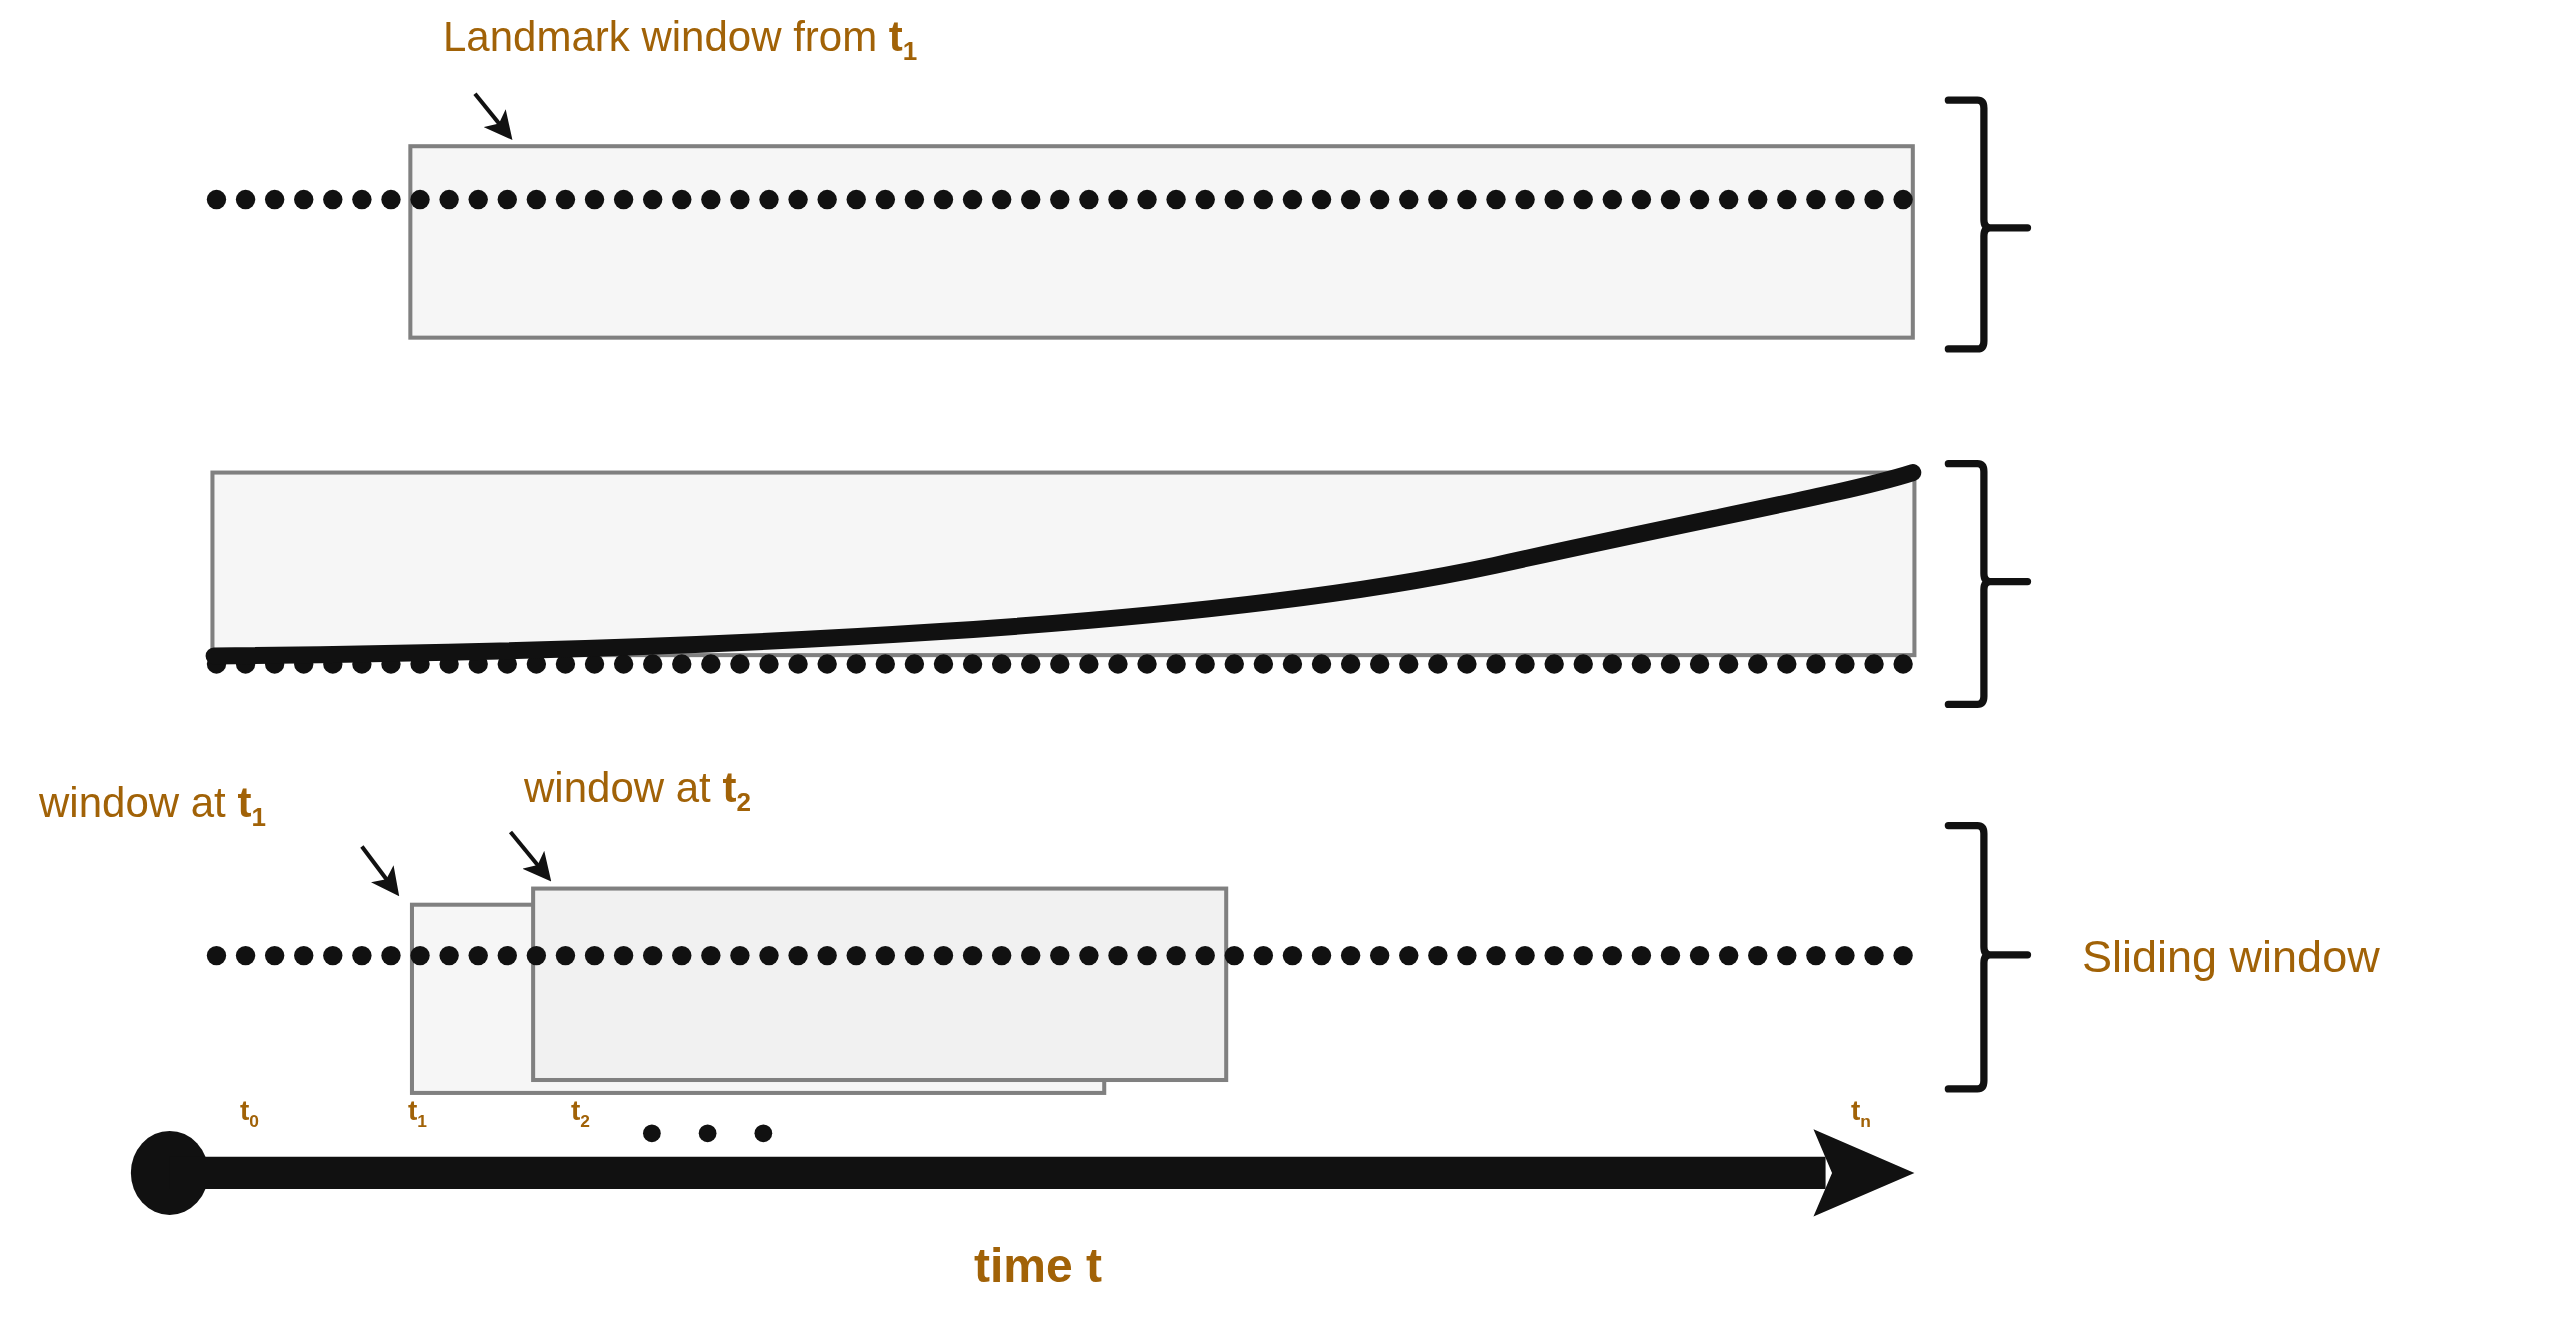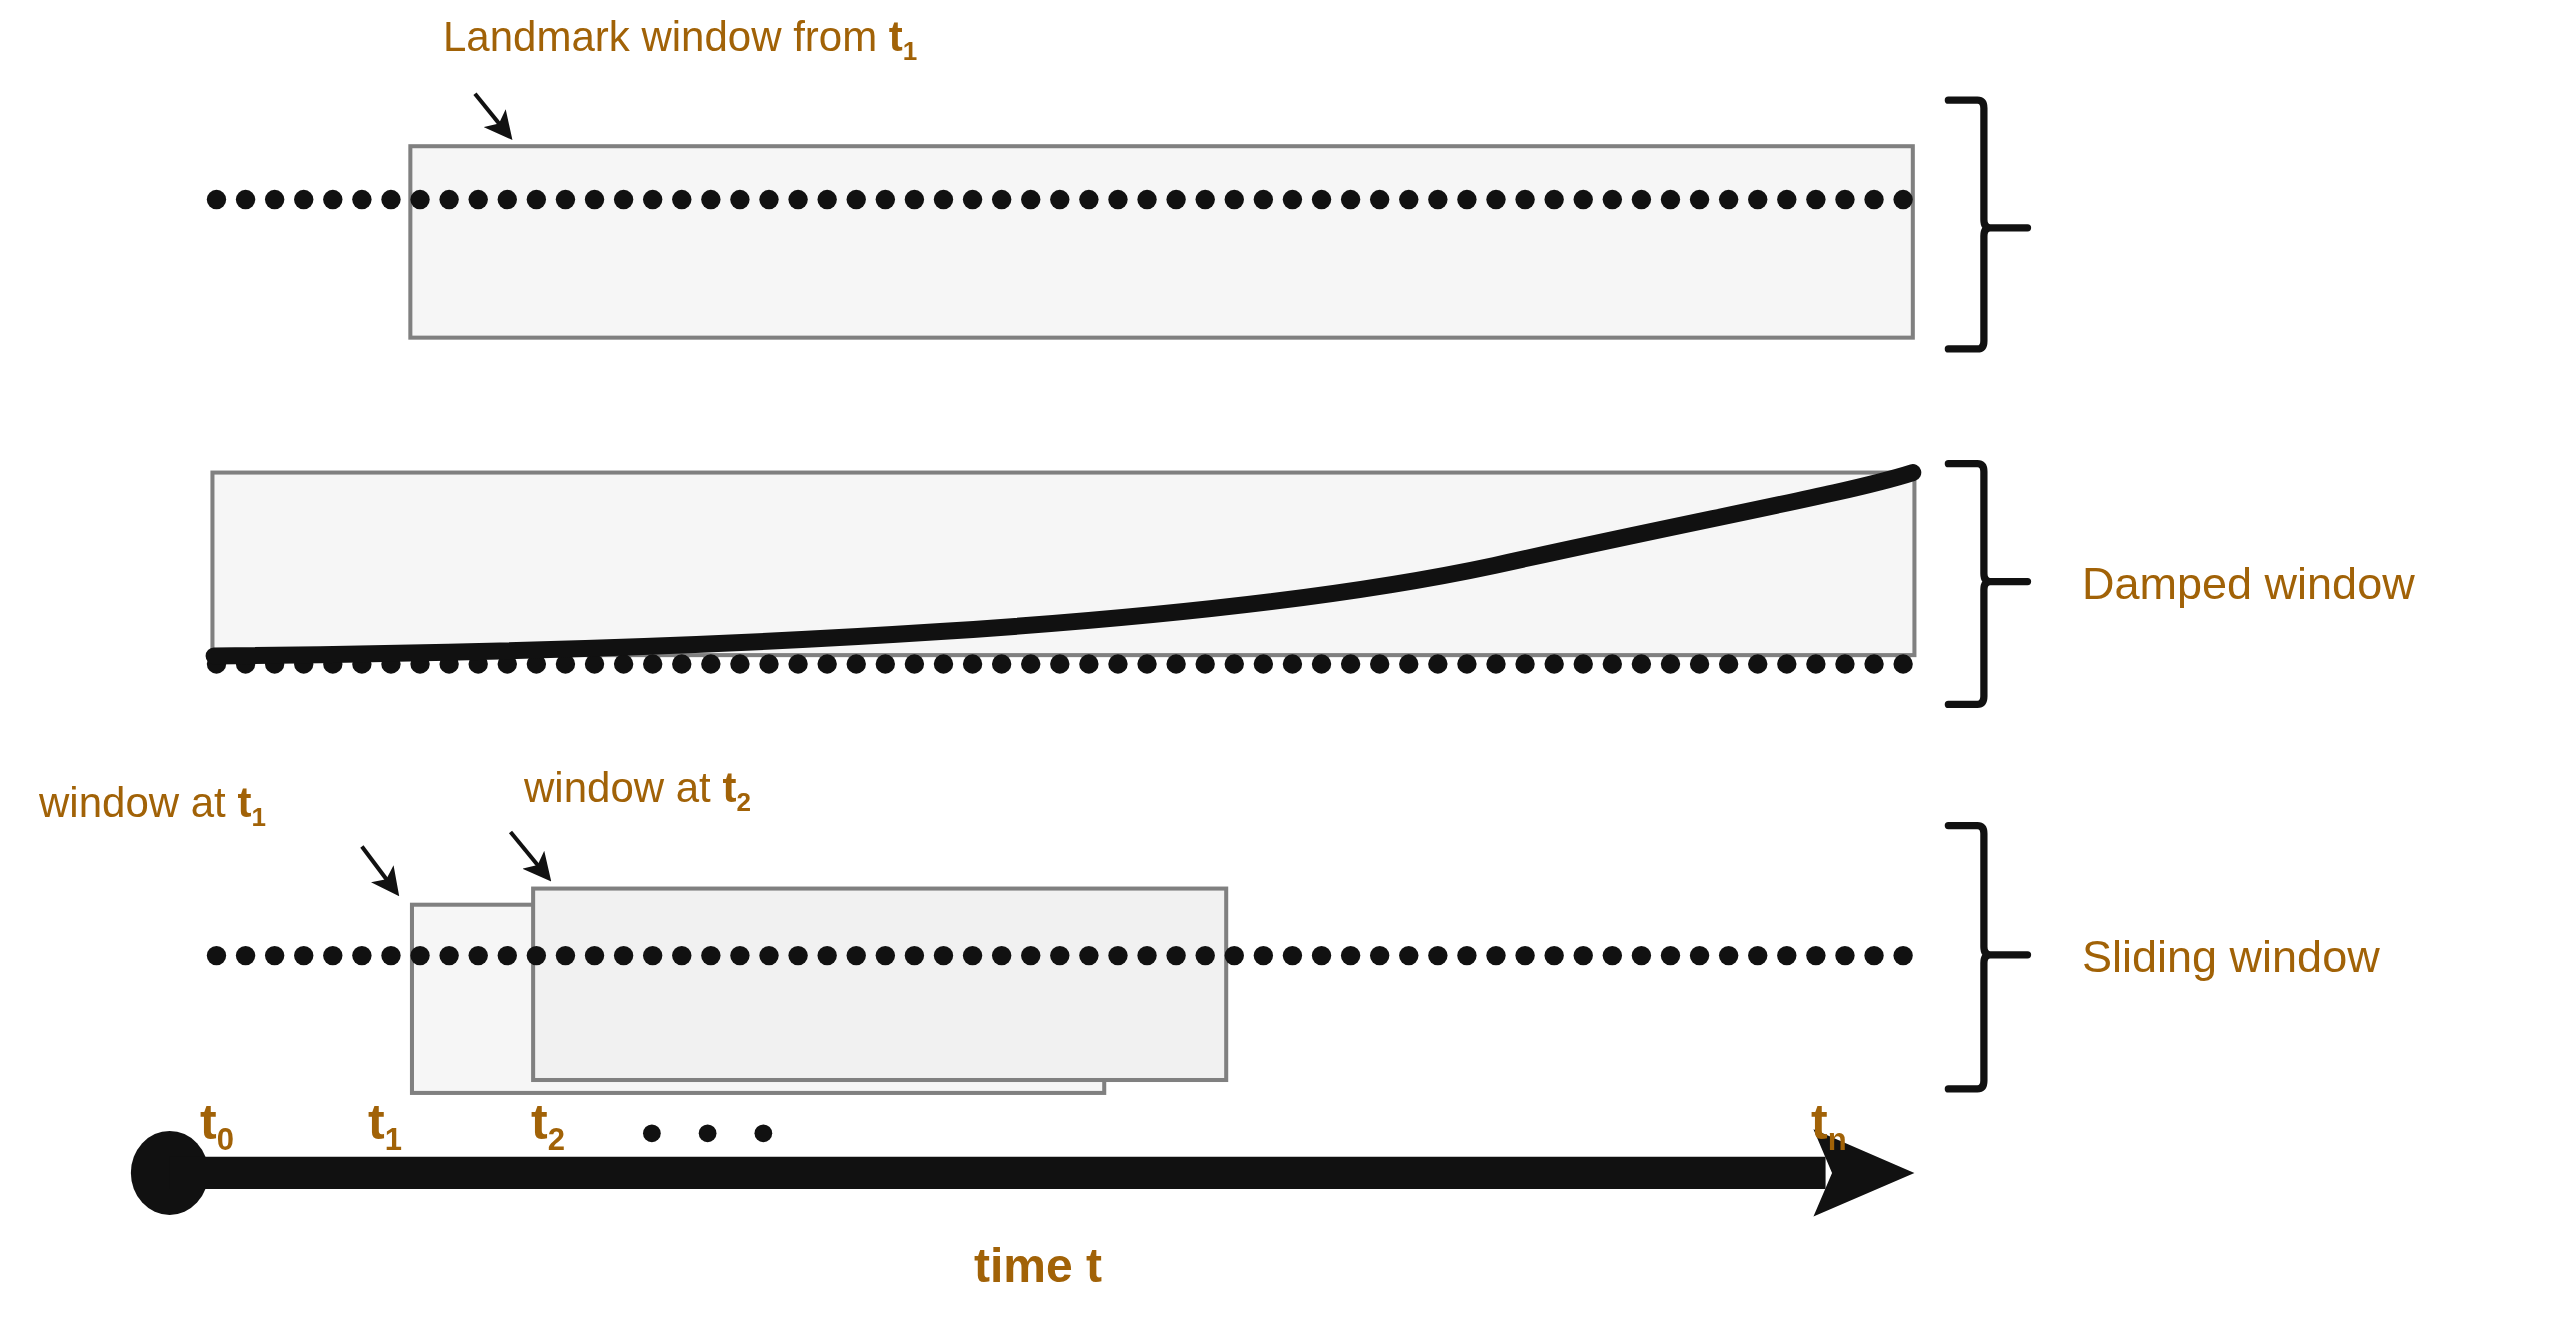--- a/index.html
+++ b/index.html
@@ -35,22 +35,23 @@
     font-weight: 400;
   }
   .callout-label b {
     font-weight: 700;
   }
   .bracket-label {
     font-size: 45px;
     font-weight: 400;
   }
   .tick-label {
-    font-size: 50px;
+    font-size: 28px;
     font-weight: 700;
+    margin-left: 40px;
   }
   .axis-title {
     font-size: 48px;
     font-weight: 700;
   }
   .sub {
     font-size: 0.62em;
     vertical-align: sub;
     font-weight: 700;
   }
@@ -308,21 +309,20 @@
 
   <div class="lbl callout-label" style="left:39px; top:782px;">
     <span>window at </span><b>t</b><b class="sub">1</b>
   </div>
 
   <div class="lbl callout-label" style="left:524px; top:767px;">
     <span>window at </span><b>t</b><b class="sub">2</b>
   </div>
 
 
-  <div class="lbl bracket-label" style="left:2082px; top:561px;">Damped window</div>
 
   <div class="lbl bracket-label" style="left:2082px; top:934px;">Sliding window</div>
 
   <div class="lbl tick-label" style="left:200px; top:1097px;">
     <span>t</span><span class="sub">0</span>
   </div>
 
   <div class="lbl tick-label" style="left:368px; top:1097px;">
     <span>t</span><span class="sub">1</span>
   </div>

